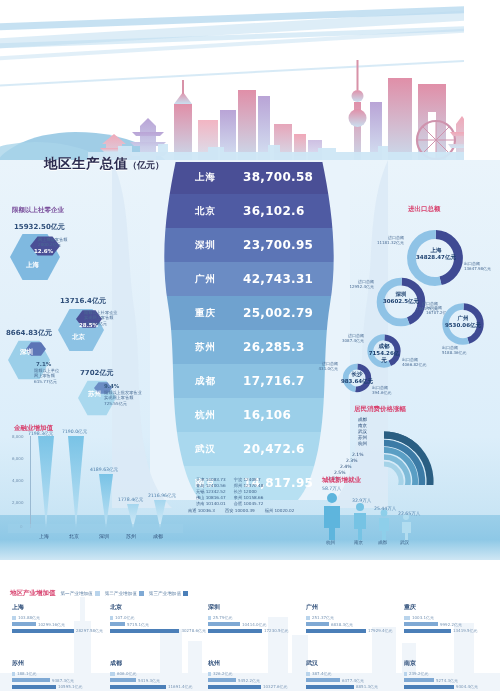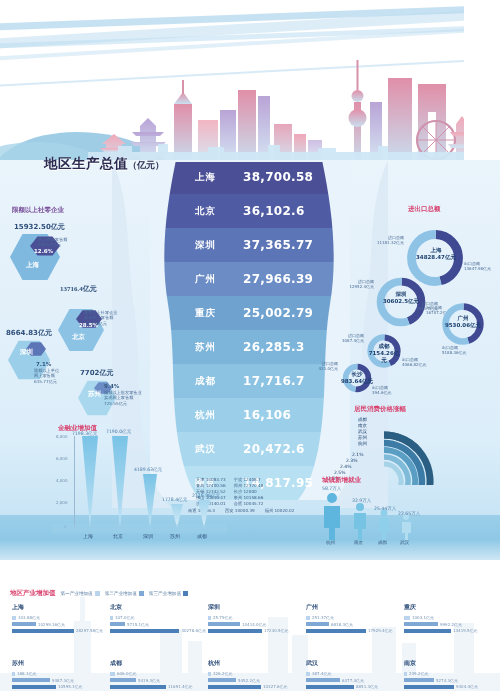--- a/index.html
+++ b/index.html
@@ -54,21 +54,21 @@
   .tinynote{ position:absolute; font-size:4.2px; color:#4a6c94; line-height:1.25; }
   .tinypct { position:absolute; font-size:5.5px; font-weight:bold; color:#fff; }
   .dlabel { position:absolute; text-align:center; }
   .dlabel .c { font-size:5.5px; font-weight:bold; color:#1b3f6e; display:block; }
   .dlabel .v { font-size:5.5px; font-weight:bold; color:#1b3f6e; display:block; }
   .dnote { position:absolute; font-size:4px; color:#4a6c94; line-height:1.3; }
   .cpiCity { position:absolute; font-size:4.5px; color:#1b3f6e; }
   .cpiPct  { position:absolute; font-size:4.5px; color:#1b3f6e; }
 
   
-  .fin { position:absolute; left:8px; top:428px; width:175px; height:105px;margin-left:44px; }
+  .fin { position:absolute; left:8px; top:428px; width:175px; height:105px; }
   .axis-lbl { position:absolute; font-size:4px; color:#6f8fae; }
   .spike-val{ position:absolute; font-size:4.6px; color:#4a7ca8; white-space:nowrap; }
   .spike-city{ position:absolute; font-size:5px; color:#2f4f7a; }
 
   
   .emp { position:absolute; left:320px; top:478px; width:120px; height:72px; }
   .emp-val { position:absolute; font-size:4.6px; color:#4a7ca8; white-space:nowrap; }
   .emp-city{ position:absolute; font-size:4.6px; color:#35597f; }
 
   
@@ -209,25 +209,25 @@
       <div class="frow" style="top:6px;height:22px;">
           <span class="city">上海</span>
           <span class="val">38,700.58</span>
         </div>
       <div class="frow" style="top:40px;height:22px;">
           <span class="city">北京</span>
           <span class="val">36,102.6</span>
         </div>
       <div class="frow" style="top:74px;height:22px;">
           <span class="city">深圳</span>
-          <span class="val">37,365.77</span>
+          <span class="val">23,700.95</span>
         </div>
       <div class="frow" style="top:108px;height:22px;">
           <span class="city">广州</span>
-          <span class="val">27,966.39</span>
+          <span class="val">42,743.31</span>
         </div>
       <div class="frow" style="top:142px;height:22px;">
           <span class="city">重庆</span>
           <span class="val">25,002.79</span>
         </div>
       <div class="frow" style="top:176px;height:22px;">
           <span class="city">苏州</span>
           <span class="val">26,285.3</span>
         </div>
       <div class="frow" style="top:210px;height:22px;">
@@ -277,21 +277,21 @@
     <div class="sec-label" style="left:12px;top:6px;color:#7a4f9c;">限额以上社零企业</div>
 
     <div class="hexval" style="left:14px;top:22px;">15932.50亿元</div>
     <div class="hex" style="left:10px;top:33px;width:50px;height:48px;background:#7fb9e0;"></div>
     <div class="hex" style="left:30px;top:36px;width:30px;height:20px;background:#4a4f96;"></div>
     <div class="tinynote" style="left:38px;top:37px;width:40px;white-space:pre-line;">网上商店零售额
 2000.2亿元</div>
     <div class="tinypct" style="left:34px;top:48px;">12.6%</div>
     <div class="hexcity" style="left:26px;top:61px;">上海</div>
 
-    <div class="hexval" style="left:60px;top:84px;font-family:Liberation Serif, serif;">13716.4亿元</div>
+    <div class="hexval" style="left:60px;top:96px;">13716.4亿元</div>
     <div class="hex" style="left:58px;top:108px;width:46px;height:44px;background:#8cc2e4;"></div>
     <div class="hex" style="left:76px;top:110px;width:26px;height:18px;background:#4a4f96;"></div>
     <div class="tinynote" style="left:84px;top:110px;width:44px;white-space:pre-line;">限额以上社零企业
 实现网上零售额
 4268.6亿元</div>
     <div class="tinypct" style="left:79px;top:122px;">28.5%</div>
     <div class="hexcity" style="left:72px;top:133px;">北京</div>
 
     <div class="hexval" style="left:6px;top:128px;">8664.83亿元</div>
     <div class="hex" style="left:8px;top:140px;width:42px;height:40px;background:#9bcfe9;"></div>

